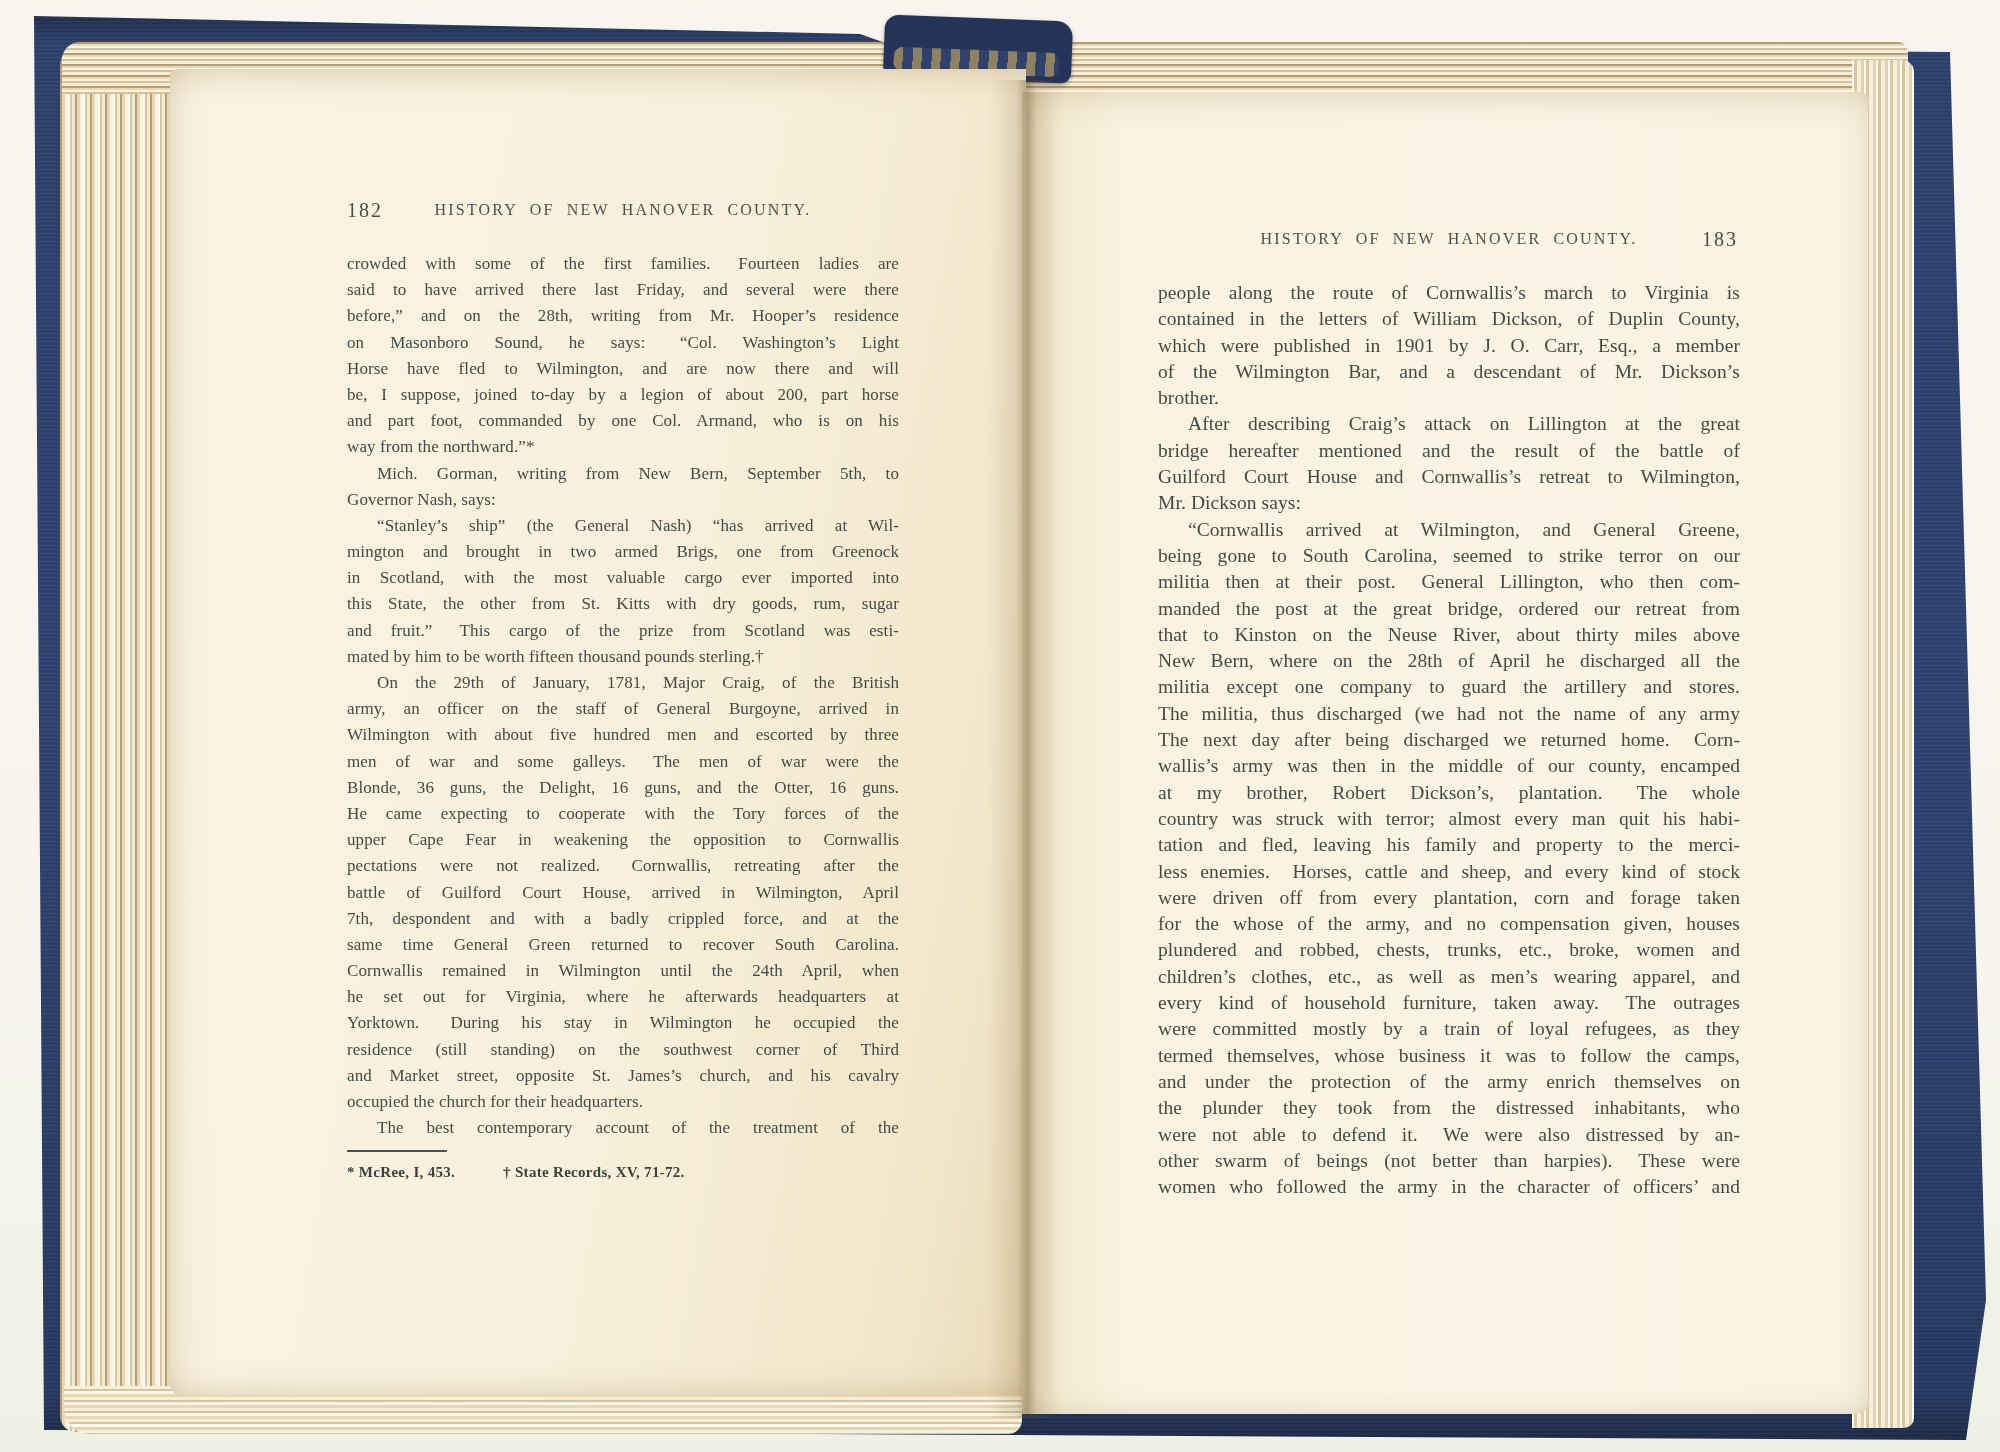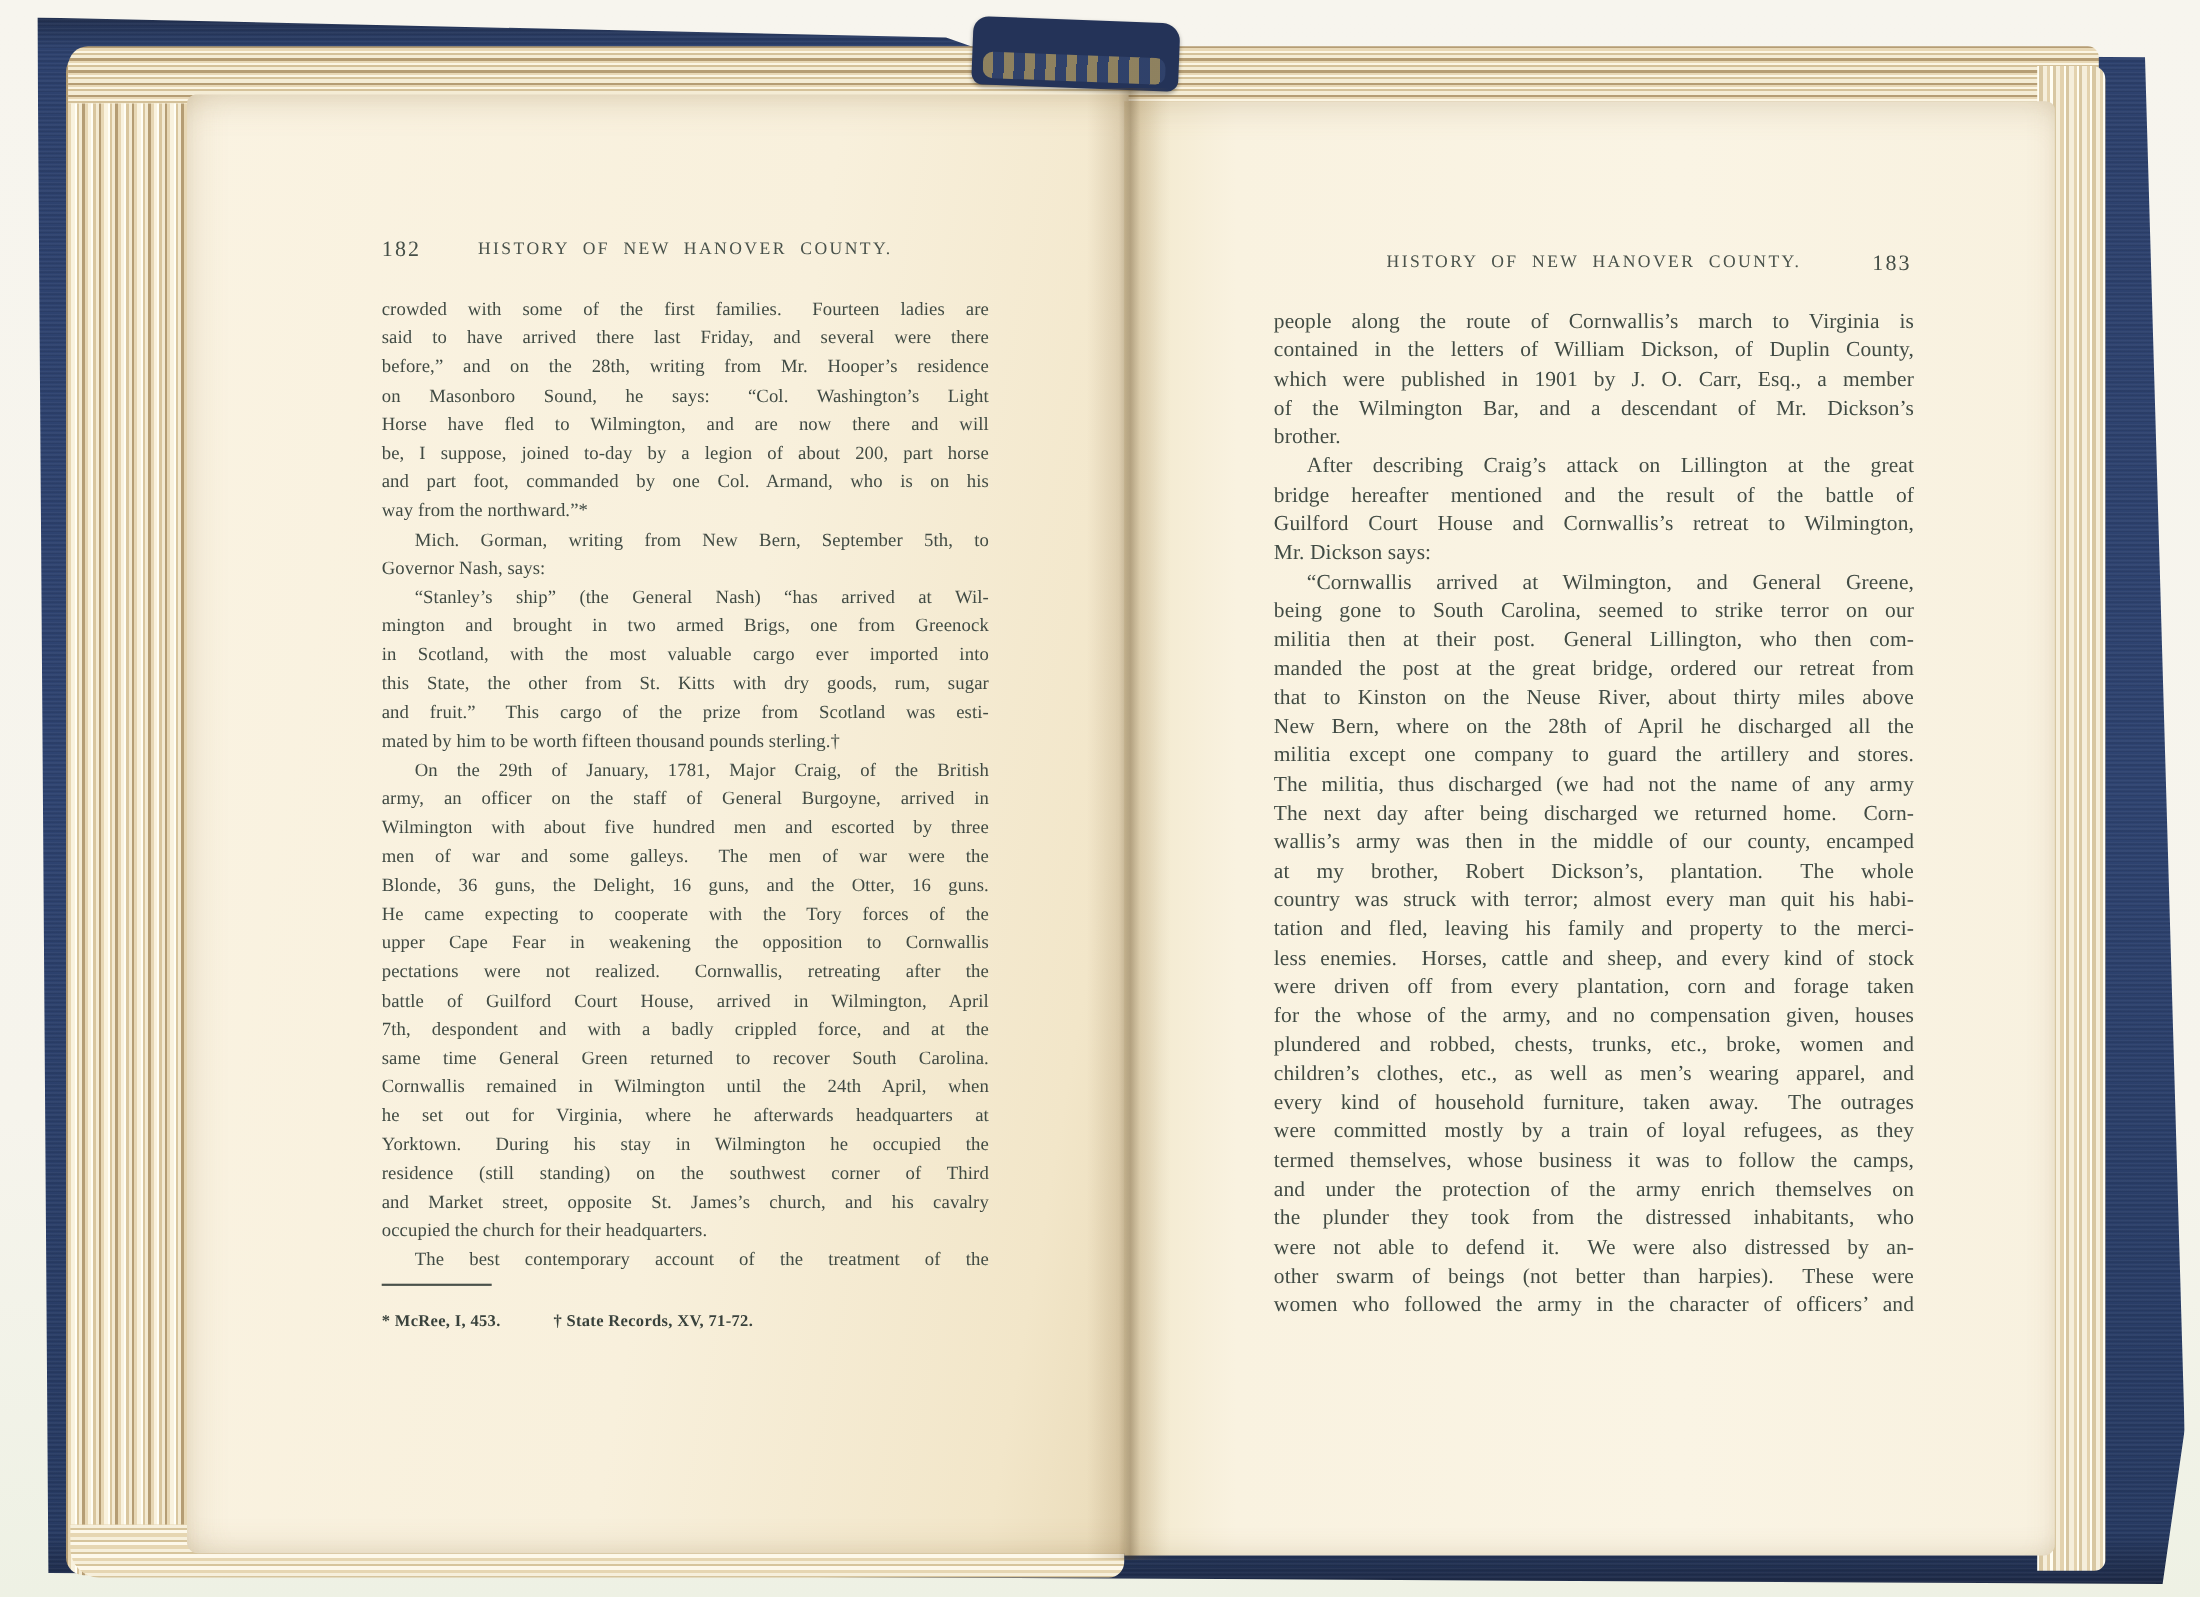--- a/index.html
+++ b/index.html
@@ -18,21 +18,21 @@
   .deck-left{left:60px;top:44px;width:118px;height:1388px;border-radius:22px 0 0 16px;
     background:repeating-linear-gradient(90deg,#b59d74 0 2px,#e7d7b4 2px 5px,#f9f2de 5px 8px,#fffef6 8px 10px,#d9c69e 10px 12px,#f3ead2 12px 15px);}
   .deck-top{left:62px;top:42px;width:1846px;height:52px;border-radius:18px 10px 0 0;
     background:repeating-linear-gradient(180deg,#b59d74 0 2px,#e8d8b6 2px 4px,#fbf5e3 4px 6px,#d4c199 6px 8px,#f4ecd5 8px 11px);}
   .deck-right{left:1852px;top:60px;width:62px;height:1368px;border-radius:0 12px 10px 0;
     background:repeating-linear-gradient(90deg,#fffdf2 0 2px,#d8c7a2 2px 5px,#f5eedb 5px 9px,#e3d2ae 9px 12px);}
   .deck-bottom{left:64px;top:1386px;width:958px;height:48px;border-radius:0 0 14px 26px;
     background:repeating-linear-gradient(180deg,#f6efdb 0 3px,#d6c49c 3px 5px,#fdf8ea 5px 8px,#e6d6b2 8px 11px);}
   
   .page{position:absolute;}
-  .page-left{left:170px;top:86px;width:856px;height:1326px;border-radius:8px 0 0 10px;
+  .page-left{left:170px;top:69px;width:856px;height:1326px;border-radius:8px 0 0 10px;
     background:linear-gradient(100deg,#faf3e2 0%,#f8f0dc 55%,#f2e6c9 88%,#e9dab8 100%);
     box-shadow:inset 0 26px 34px -26px rgba(150,120,70,.35),inset 26px 0 40px -30px rgba(150,120,70,.3),inset 0 -26px 30px -26px rgba(140,110,65,.25);}
   .page-right{left:1022px;top:92px;width:846px;height:1322px;border-radius:0 8px 10px 0;
     background:linear-gradient(90deg,#e8d9b6 0%,#f4ebd2 4%,#f9f2e0 12%,#faf4e4 60%,#f8f1df 100%);
     box-shadow:inset 0 26px 34px -26px rgba(150,120,70,.3),inset -20px 0 30px -26px rgba(150,120,70,.25),inset 0 -22px 26px -24px rgba(140,110,65,.25);}
   .gutter{position:absolute;left:988px;top:80px;width:76px;height:1338px;pointer-events:none;
     background:linear-gradient(90deg,rgba(120,95,55,0) 0%,rgba(130,100,55,.18) 38%,rgba(90,68,36,.38) 52%,rgba(130,100,55,.16) 64%,rgba(120,95,55,0) 100%);}
   .headband{position:absolute;left:884px;top:18px;width:188px;height:62px;border-radius:14px 16px 10px 10px;
     background:#243358;transform:rotate(2.2deg);box-shadow:0 2px 4px rgba(0,0,0,.35);}
   .headband .stitches{position:absolute;left:10px;bottom:6px;width:166px;height:24px;border-radius:9px;
@@ -46,21 +46,21 @@
   .runhead .pageno{position:absolute;top:0;font-size:20px;letter-spacing:2px;color:#444e47;}
   .pageno-left{left:0;}
   .pageno-right{right:2px;}
   .body{font-size:17px;}
   .textcol-right .body{font-size:19.5px;margin-top:26px;}
   .bline{height:26.2px;line-height:26.2px;text-align:justify;text-align-last:justify;letter-spacing:.1px;}
   .textcol-right .bline{height:26.3px;line-height:26.3px;}
   .bline.end{text-align-last:left;}
   .bline.ind{padding-left:30px;}
   .fnrule{width:100px;border-top:2px solid #4a524b;margin-top:9px;}
-  .fnrow{margin-top:24px;display:flex;gap:48px;font-size:15px;font-weight:bold;color:#39423c;letter-spacing:.3px;}
+  .fnrow{margin-top:12px;display:flex;gap:48px;font-size:15px;font-weight:bold;color:#39423c;letter-spacing:.3px;}
 </style>
 </head>
 <body>
 
 <div id="canvas">
 
   <div class="cover"></div>
 
   <div class="deck deck-left"></div>
   <div class="deck deck-top"></div>

